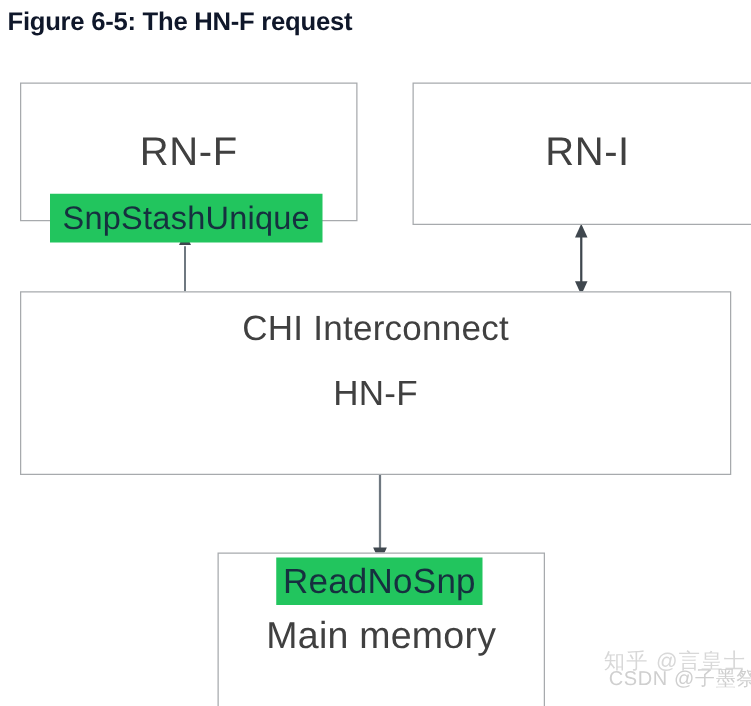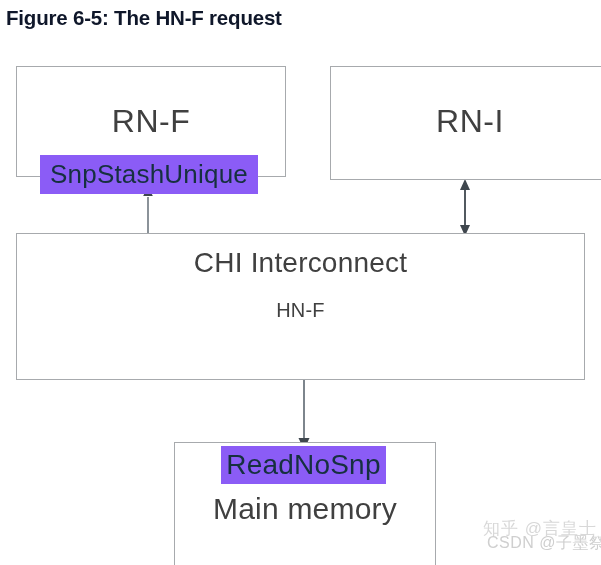--- a/index.html
+++ b/index.html
@@ -98,42 +98,42 @@
     height: 147px;
     padding-left: 40px;
   }
   #label-chi {
     top: 13px;
     font-size: 28px;
     letter-spacing: 0.2px;
   }
   #label-hnf {
     top: 65px;
-    font-size: 20px;
+    font-size: 28px;
     letter-spacing: 0.2px;
   }
 
   
   #box-mem {
     left: 174px;
     top: 442px;
     width: 262px;
     height: 137px;
   }
   #label-mem {
     top: 49px;
     font-size: 30px;
     letter-spacing: 0.2px;
   }
 
   
   .msg-badge {
     position: absolute;
     box-sizing: border-box;
-    background: #8b5cf6;
+    background: #22c55e;
     color: #16303f;
     display: flex;
     align-items: center;
     justify-content: center;
     white-space: nowrap;
     letter-spacing: 0.2px;
   }
   #badge-snpstashunique {
     left: 40px;
     top: 155px;

